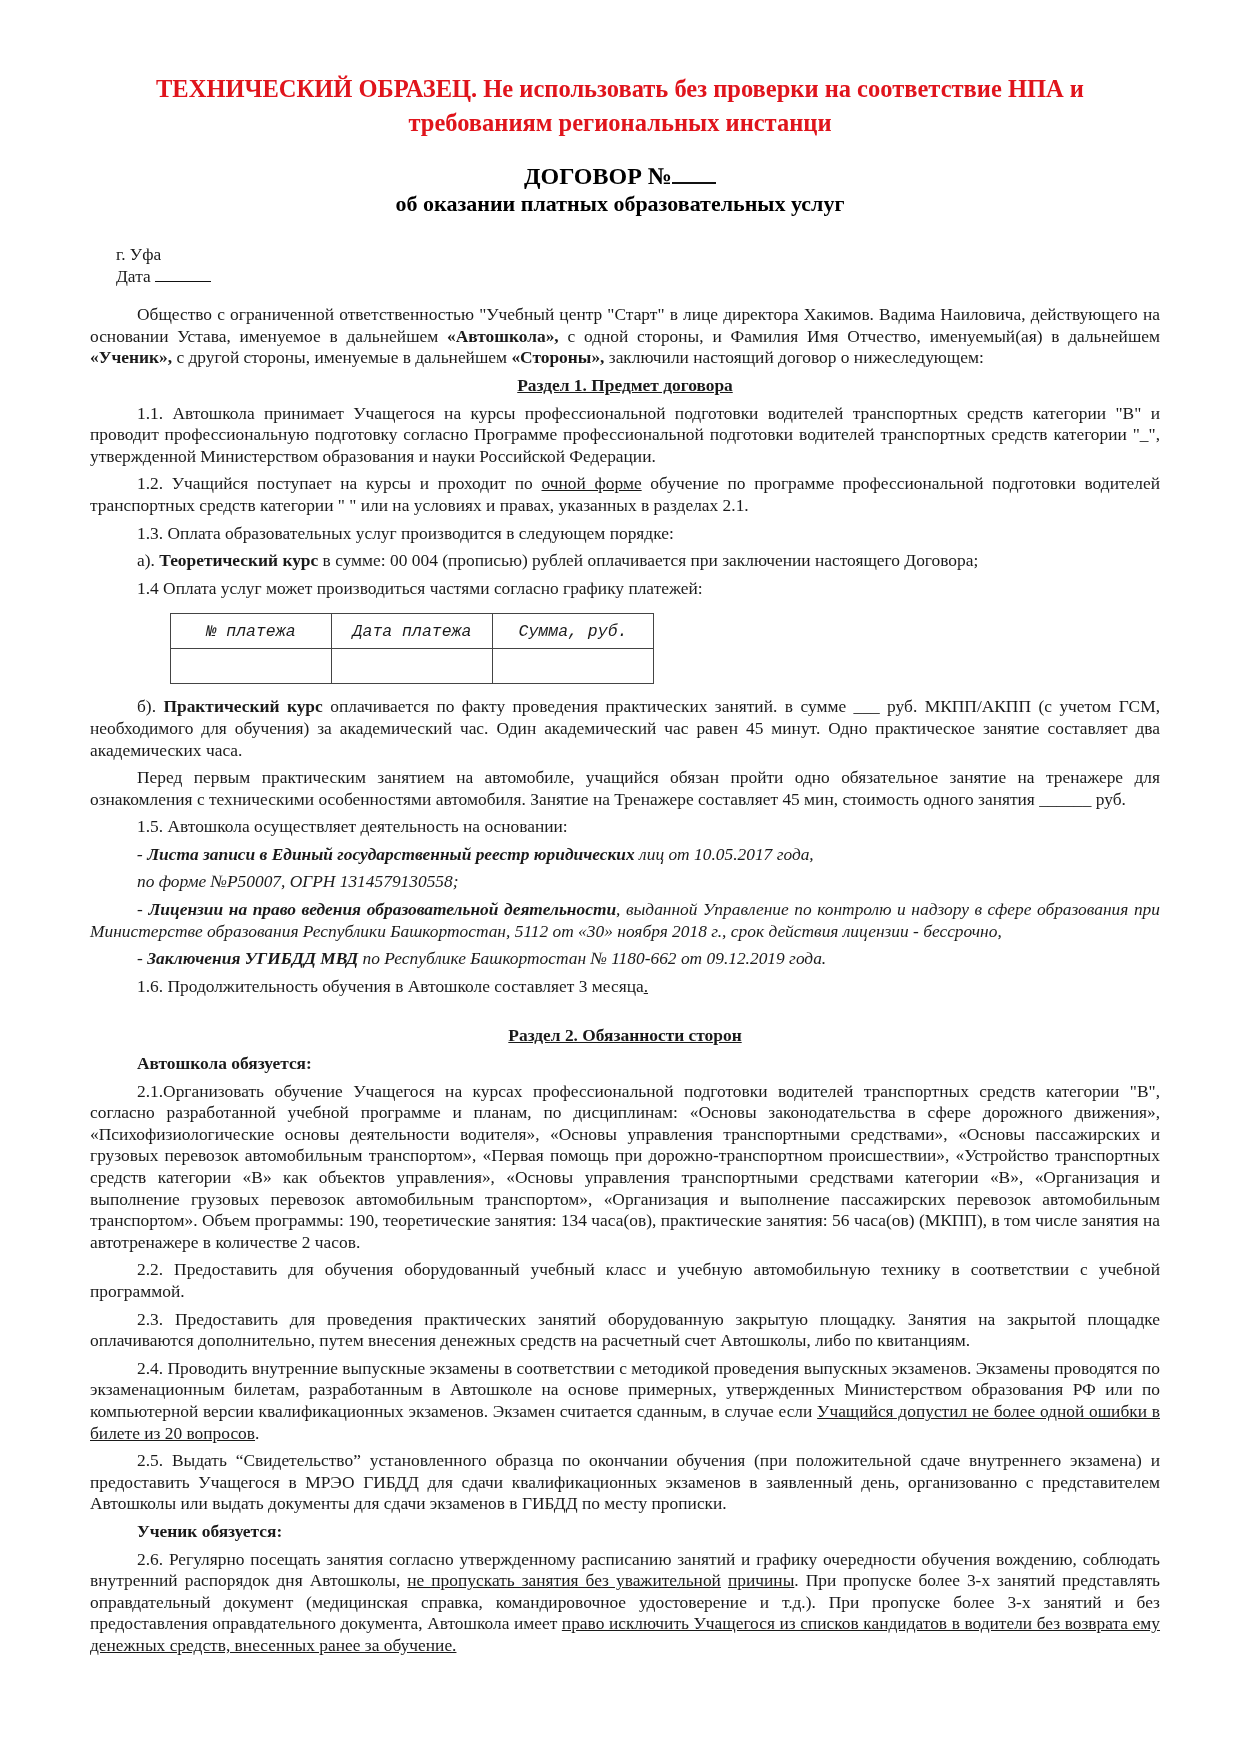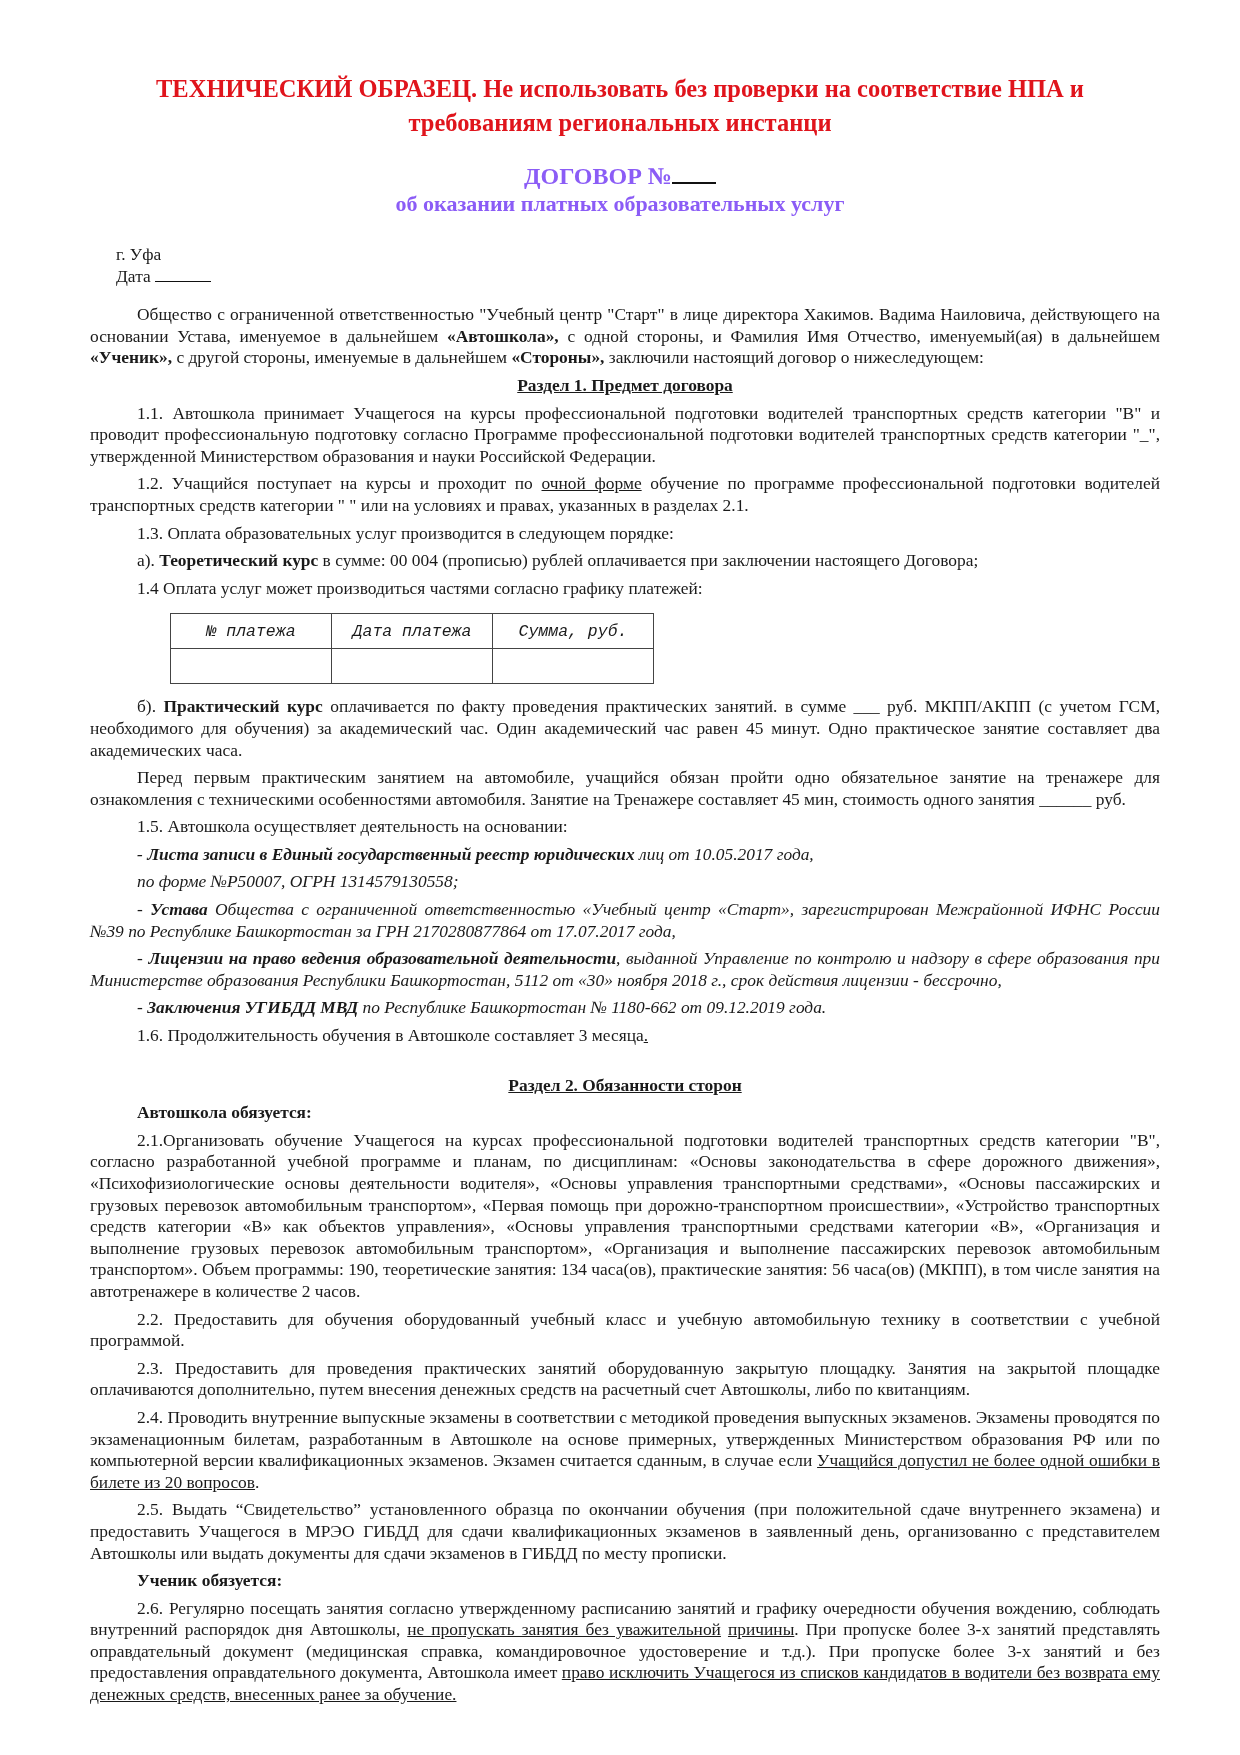--- a/index.html
+++ b/index.html
@@ -1,21 +1,21 @@
 <!DOCTYPE html>
 <html><head>
 <meta charset="utf-8">
 <style>
   html, body { margin: 0; padding: 0; background: #ffffff; }
   body { width: 1240px; height: 1755px; position: relative; overflow: hidden;
          font-family: "Liberation Serif", "DejaVu Serif", serif; color: #1a1a1a; }
   .page { position: absolute; left: 0; top: 0; width: 1240px; }
   .warn { position: absolute; left: 100px; width: 1040px; top: 72px; text-align: center;
           color: #e0141c; font-weight: bold; font-size: 24.5px; line-height: 34px; }
-  .title { position: absolute; left: 0; width: 1240px; text-align: center; font-weight: bold; color:#8b5cf6; }
+  .title { position: absolute; left: 0; width: 1240px; text-align: center; font-weight: bold; color:#000000; }
   .t1 { top: 162px; font-size: 24px; }
   .t2 { top: 191px; font-size: 22px; }
   .t1 .blank { display:inline-block; width: 44px; border-bottom: 2px solid #111; height: 20px; vertical-align: baseline; }
   .body { position: absolute; left: 84px; width: 1082px; top: 244px; font-size: 17.4px; line-height: 21.6px; }
   .row-city { display: flex; justify-content: space-between; padding-left: 32px; padding-right: 88px; margin-bottom: 17px; flex-direction: column; }
   .blank-line { display:inline-block; border-bottom: 1px solid #111; height: 14px; vertical-align: baseline; }
   p { margin: 6px; text-align: justify; }
   .ind { text-indent: 47px; }
   .sec { text-align: center; font-weight: bold; text-decoration: underline; }
   .u { text-decoration: underline; }
@@ -74,21 +74,20 @@
       </tr>
     </tbody>
       </table>
 
     <p class="ind"><span>б). </span><span class="b">Практический курс</span><span> оплачивается по факту проведения практических занятий. в сумме ___ руб. МКПП/АКПП (с учетом ГСМ, необходимого для обучения) за академический час. Один академический час равен 45 минут. Одно практическое занятие составляет два академических часа.</span></p>
     <p class="ind">Перед первым практическим занятием на автомобиле, учащийся обязан пройти одно обязательное занятие на тренажере для ознакомления с техническими особенностями автомобиля. Занятие на  Тренажере составляет 45 мин, стоимость одного занятия ______ руб.</p>
     <p class="ind">1.5. Автошкола осуществляет деятельность на основании:</p>
 
     <p class="pl i"><span class="b">- Листа записи в Единый государственный реестр юридических</span><span> лиц от 10.05.2017 года,</span></p>
     <p class="pl i">по форме №Р50007, ОГРН 1314579130558;</p>
-    <p class="ind i"><span>- </span><span class="b">Устава</span><span> Общества с ограниченной ответственностью «Учебный центр «Старт», зарегистрирован Межрайонной ИФНС России №39 по Республике Башкортостан за ГРН 2170280877864 от 17.07.2017 года,</span></p>
     <p class="ind i"><span>- </span><span class="b">Лицензии на право ведения образовательной деятельности</span><span>, выданной Управление по контролю и надзору в сфере образования при Министерстве образования Республики Башкортостан, 5112 от «30» ноября 2018 г., срок действия лицензии - бессрочно,</span></p>
     <p class="ind i"><span>- </span><span class="b">Заключения УГИБДД МВД</span><span> по Республике Башкортостан № 1180-662 от 09.12.2019 года.</span></p>
     <p class="ind"><span>1.6. Продолжительность обучения в Автошколе составляет 3 месяца</span><span class="u">.</span></p>
 
     <div class="gap"></div>
 
     <div class="sec">Раздел 2. Обязанности сторон</div>
     <p class="ind b">Автошкола обязуется:</p>
     <p class="ind">2.1.Организовать обучение Учащегося на курсах профессиональной подготовки водителей транспортных средств категории "В", согласно разработанной учебной программе и планам, по дисциплинам: «Основы законодательства в сфере дорожного движения», «Психофизиологические основы деятельности водителя», «Основы управления транспортными средствами», «Основы пассажирских и грузовых перевозок автомобильным транспортом», «Первая помощь при дорожно-транспортном происшествии», «Устройство транспортных средств категории «В» как объектов управления», «Основы управления транспортными средствами категории «В», «Организация и выполнение грузовых перевозок автомобильным транспортом», «Организация и выполнение пассажирских перевозок автомобильным транспортом». Объем программы: 190, теоретические занятия: 134 часа(ов), практические занятия: 56 часа(ов) (МКПП), в том числе занятия на автотренажере в количестве 2 часов.</p>
     <p class="ind">2.2. Предоставить для обучения оборудованный учебный класс и учебную автомобильную технику в соответствии с учебной программой.</p>

